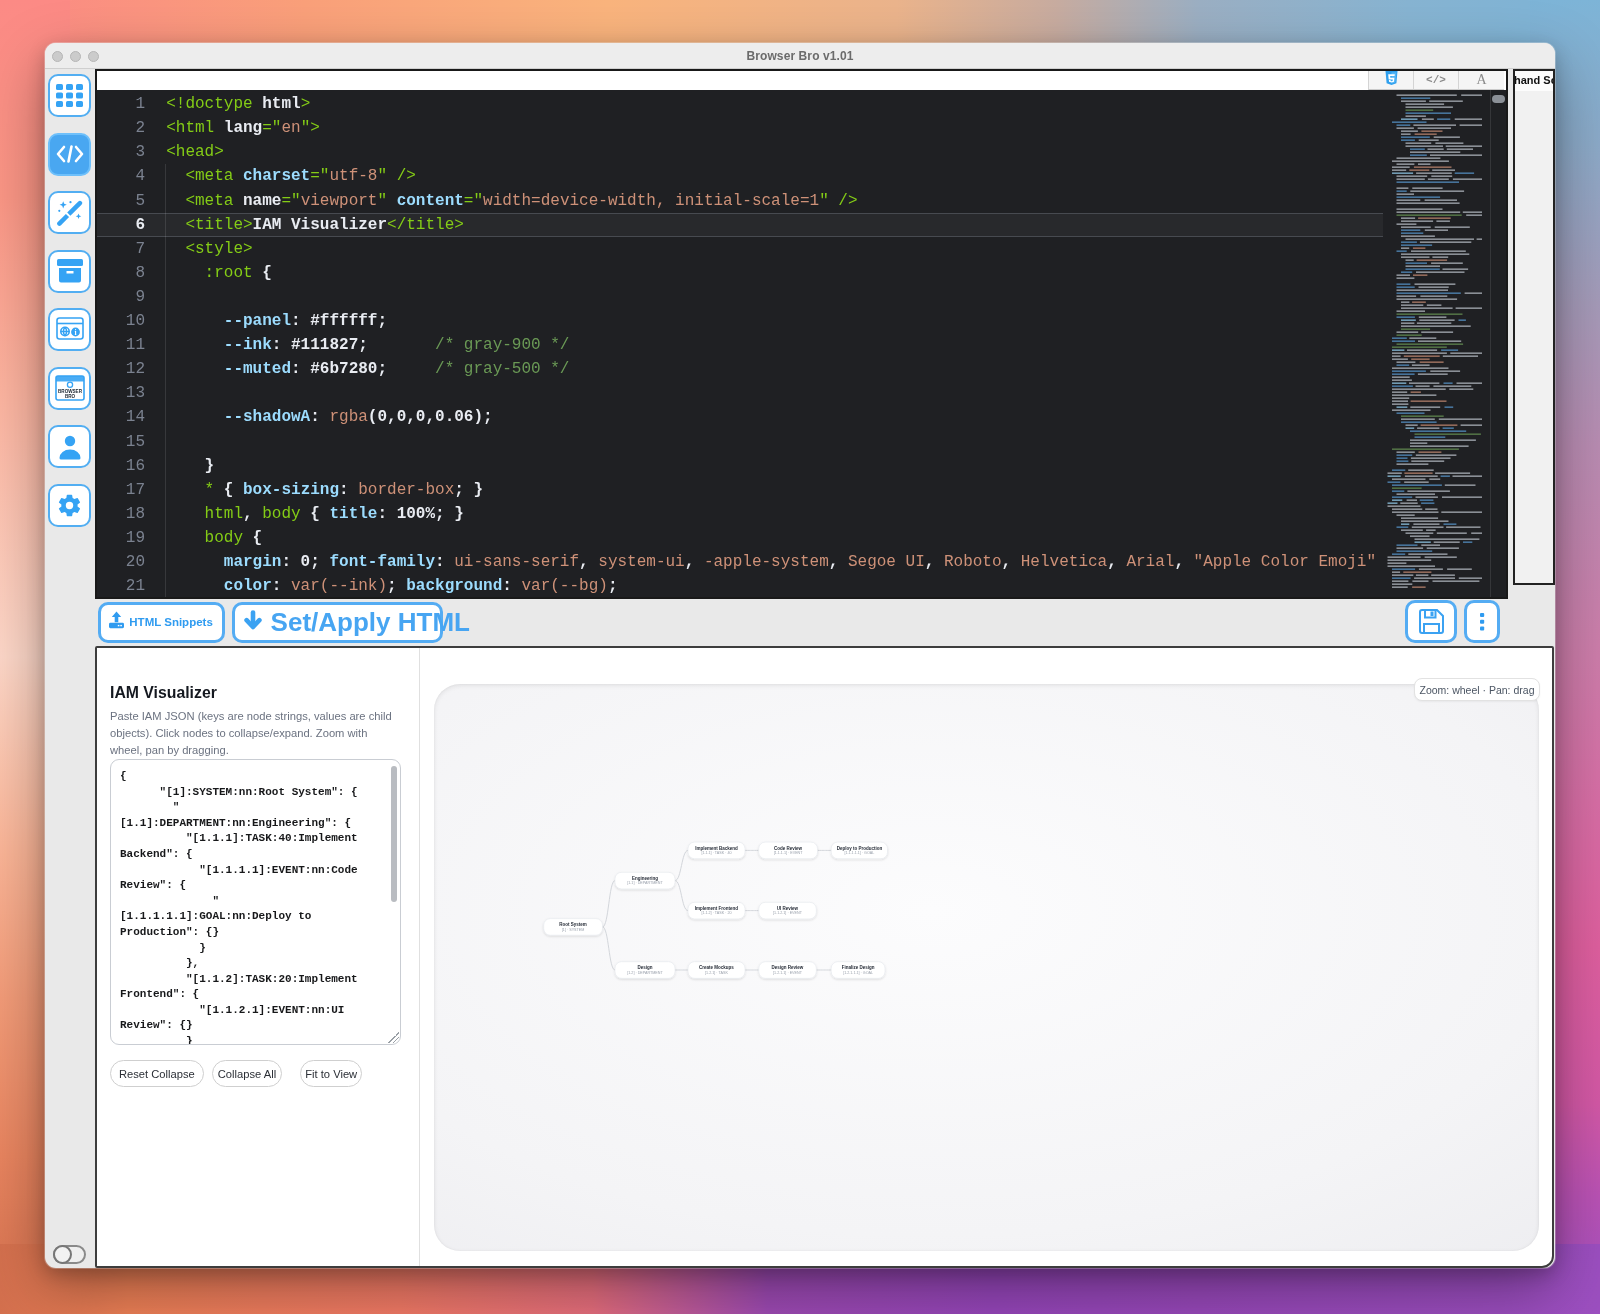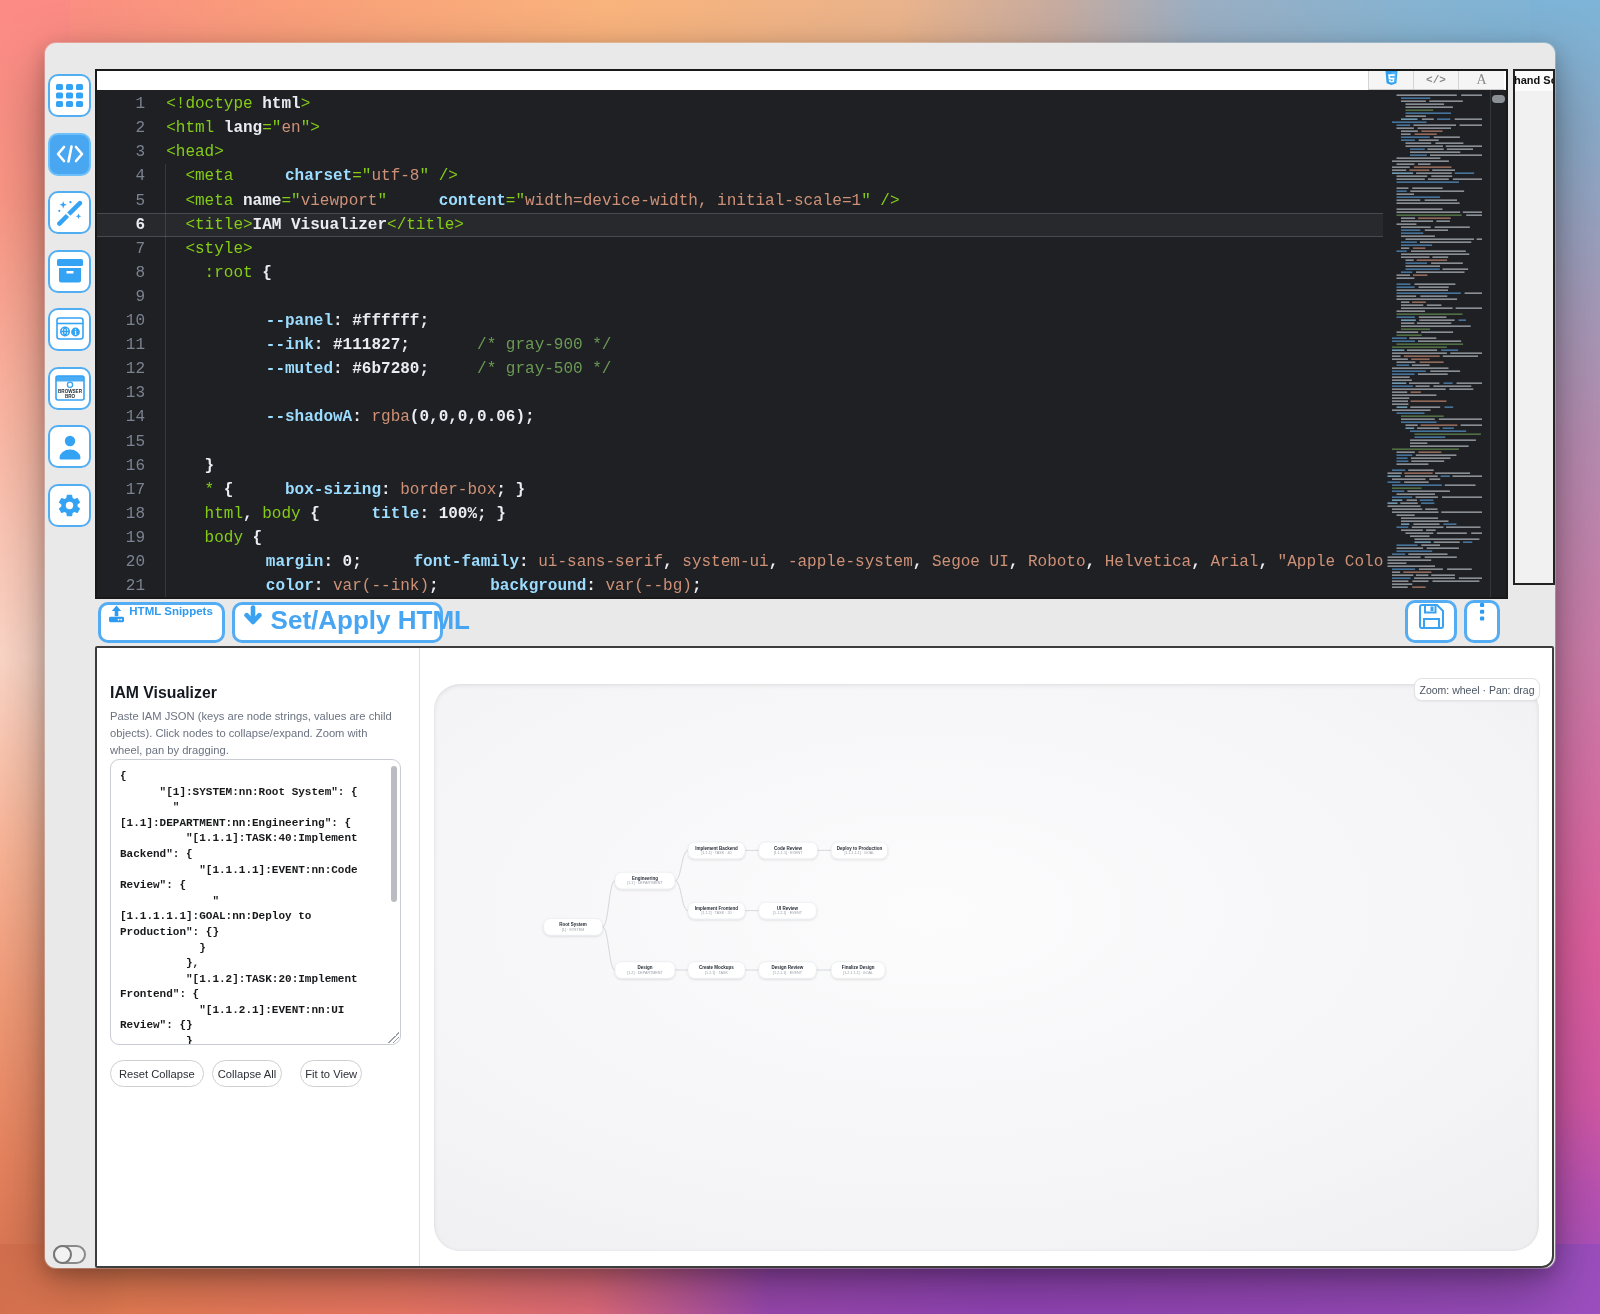--- a/index.html
+++ b/index.html
@@ -20,33 +20,33 @@
 .sbtn.sel { background:#49a7f1; border-color:#6ec0fb; }
 
 .editor { position:absolute; left:50px; top:25.6px; width:1413px; height:530px; border:2px solid #191919; background:#fff; }
 .strip { position:absolute; left:0; top:0; width:100%; height:19.5px; background:#fff; }
 .tabcell { position:absolute; top:0; height:19.5px; width:45px; border-left:1px solid #d4d4d4; border-bottom:1px solid #cbcbcb; background:#f5f5f5; display:flex; align-items:center; justify-content:center; }
 .codearea { position:absolute; left:0; top:19.5px; width:1409px; height:506.5px; background:#1f2023; overflow:hidden;
   font-family:"Liberation Mono",monospace; font-size:16px; }
 .cl { position:absolute; left:69.2px; height:24.1px; line-height:24.1px; white-space:pre; }
 .gn { position:absolute; left:4.5px; width:43.5px; height:24.1px; line-height:24.1px; text-align:right; color:#7b8290; }
 .gn.cur { color:#e8ebf1; font-weight:bold; }
-.b { color:#84cc16; } .w { color:#e9ecf2; font-weight:bold; } .lb { color:#9cdcfe; font-weight:bold;padding-left:42px; }
+.b { color:#84cc16; } .w { color:#e9ecf2; font-weight:bold; } .lb { color:#9cdcfe; font-weight:bold; }
 .o { color:#ce9178; } .g { color:#6a9955; }
 .curline { position:absolute; left:0; width:100%; height:24.1px; background:rgba(255,255,255,0.045); border-top:1px solid rgba(130,138,150,0.35); border-bottom:1px solid rgba(130,138,150,0.35); }
 .guide { position:absolute; width:1px; background:rgba(255,255,255,0.11); }
 .minimap { position:absolute; left:1286px; top:0; width:107px; height:506.5px; background:#1f2023; }
 .mtrack { position:absolute; left:1393px; top:0; width:16px; height:506.5px; background:#1f2023; border-left:1px solid rgba(255,255,255,0.10); }
 .mthumb { position:absolute; left:1394.5px; top:4.5px; width:13px; height:8.5px; background:#8b9097; border-radius:4px; }
 
 .handsc { position:absolute; left:1468px; top:25.6px; width:42px; height:516px; border:2px solid #222; background:#f1f1f1; overflow:hidden; }
 .handsc .hrow { position:absolute; left:0; top:0; width:100%; height:20.5px; background:#fcfcfc; }
 .handsc span { position:absolute; left:-1px; top:3.5px; font-size:11px; font-weight:bold; color:#111; white-space:nowrap; }
 
-.brow-btn { position:absolute; background:#fff; border:3px solid #54acf3; border-radius:10px; display:flex; align-items:flex-start; color:#2f9bf0; font-weight:bold; white-space:nowrap; }
+.brow-btn { position:absolute; background:#fff; border:3px solid #54acf3; border-radius:10px; display:flex; align-items:center; color:#2f9bf0; font-weight:bold; white-space:nowrap; }
 
 .bpanel { position:absolute; left:50px; top:602.6px; width:1459px; height:622px; background:#fff; border:2px solid #3d3d3d; border-radius:2px 2px 12px 2px; }
 .leftcol { position:absolute; left:0; top:0; width:323px; height:618px; border-right:1px solid #e0e0e0; }
 .lc-title { position:absolute; left:13px; top:36px; font-size:15.8px; font-weight:bold; color:#14181f; }
 .lc-desc { position:absolute; left:13px; top:59.6px; width:300px; font-size:11.2px; line-height:17.2px; color:#6b7280; }
 .jsonbox { position:absolute; left:13px; top:111px; width:291px; height:286px; border:1.5px solid #c9cdd3; border-radius:9px; background:#fff; overflow:hidden; }
 .jsonbox pre { position:absolute; left:9px; top:9px; font-family:"Liberation Mono",monospace; font-size:11px; font-weight:bold; line-height:15.6px; color:#17181a; }
 .jscroll { position:absolute; right:3px; top:6px; width:6.5px; height:136px; background:#b9bcc1; border-radius:3px; }
 .jresize { position:absolute; right:1px; bottom:1px; width:11px; height:11px;
   background:linear-gradient(135deg, transparent 0 50%, #9aa0a6 50% 56%, transparent 56% 70%, #9aa0a6 70% 76%, transparent 76%); }
@@ -58,20 +58,26 @@
   font-size:10.5px; color:#4b5563; display:flex; align-items:center; justify-content:center; box-shadow:0 1px 2px rgba(0,0,0,0.05); }
 .toggle { position:absolute; left:7.5px; top:1201.6px; width:33.5px; height:19.4px; border:2px solid #8a8a8a; border-radius:10px; background:#efefef; }
 .knob { position:absolute; left:-1.5px; top:-2px; width:19.4px; height:19.4px; border:2px solid #777; border-radius:50%; background:#f2f2f2; }
 </style></head>
 <body>
 <div class="bgtop"></div>
 <div class="bgleft"></div>
 <div class="bgright"></div>
 <div class="bgbottom"></div>
 <div class="win">
+  <div class="titlebar">
+    <div class="tl" style="left:7px"></div>
+      <div class="tl" style="left:24.9px"></div>
+      <div class="tl" style="left:42.8px"></div>
+    <div class="title">Browser Bro v1.01</div>
+  </div>
 
   <div class="editor">
     <div class="codearea">
       <div class="curline" style="top:122.2px"></div>
       <div class="guide" style="left:68.3px; top:74.0px; height:432.5px"></div>
 <div class="gn" style="top:1.7px">1</div>
 <div class="gn" style="top:25.8px">2</div>
 <div class="gn" style="top:49.9px">3</div>
 <div class="gn" style="top:74.0px">4</div>
 <div class="gn" style="top:98.1px">5</div>

